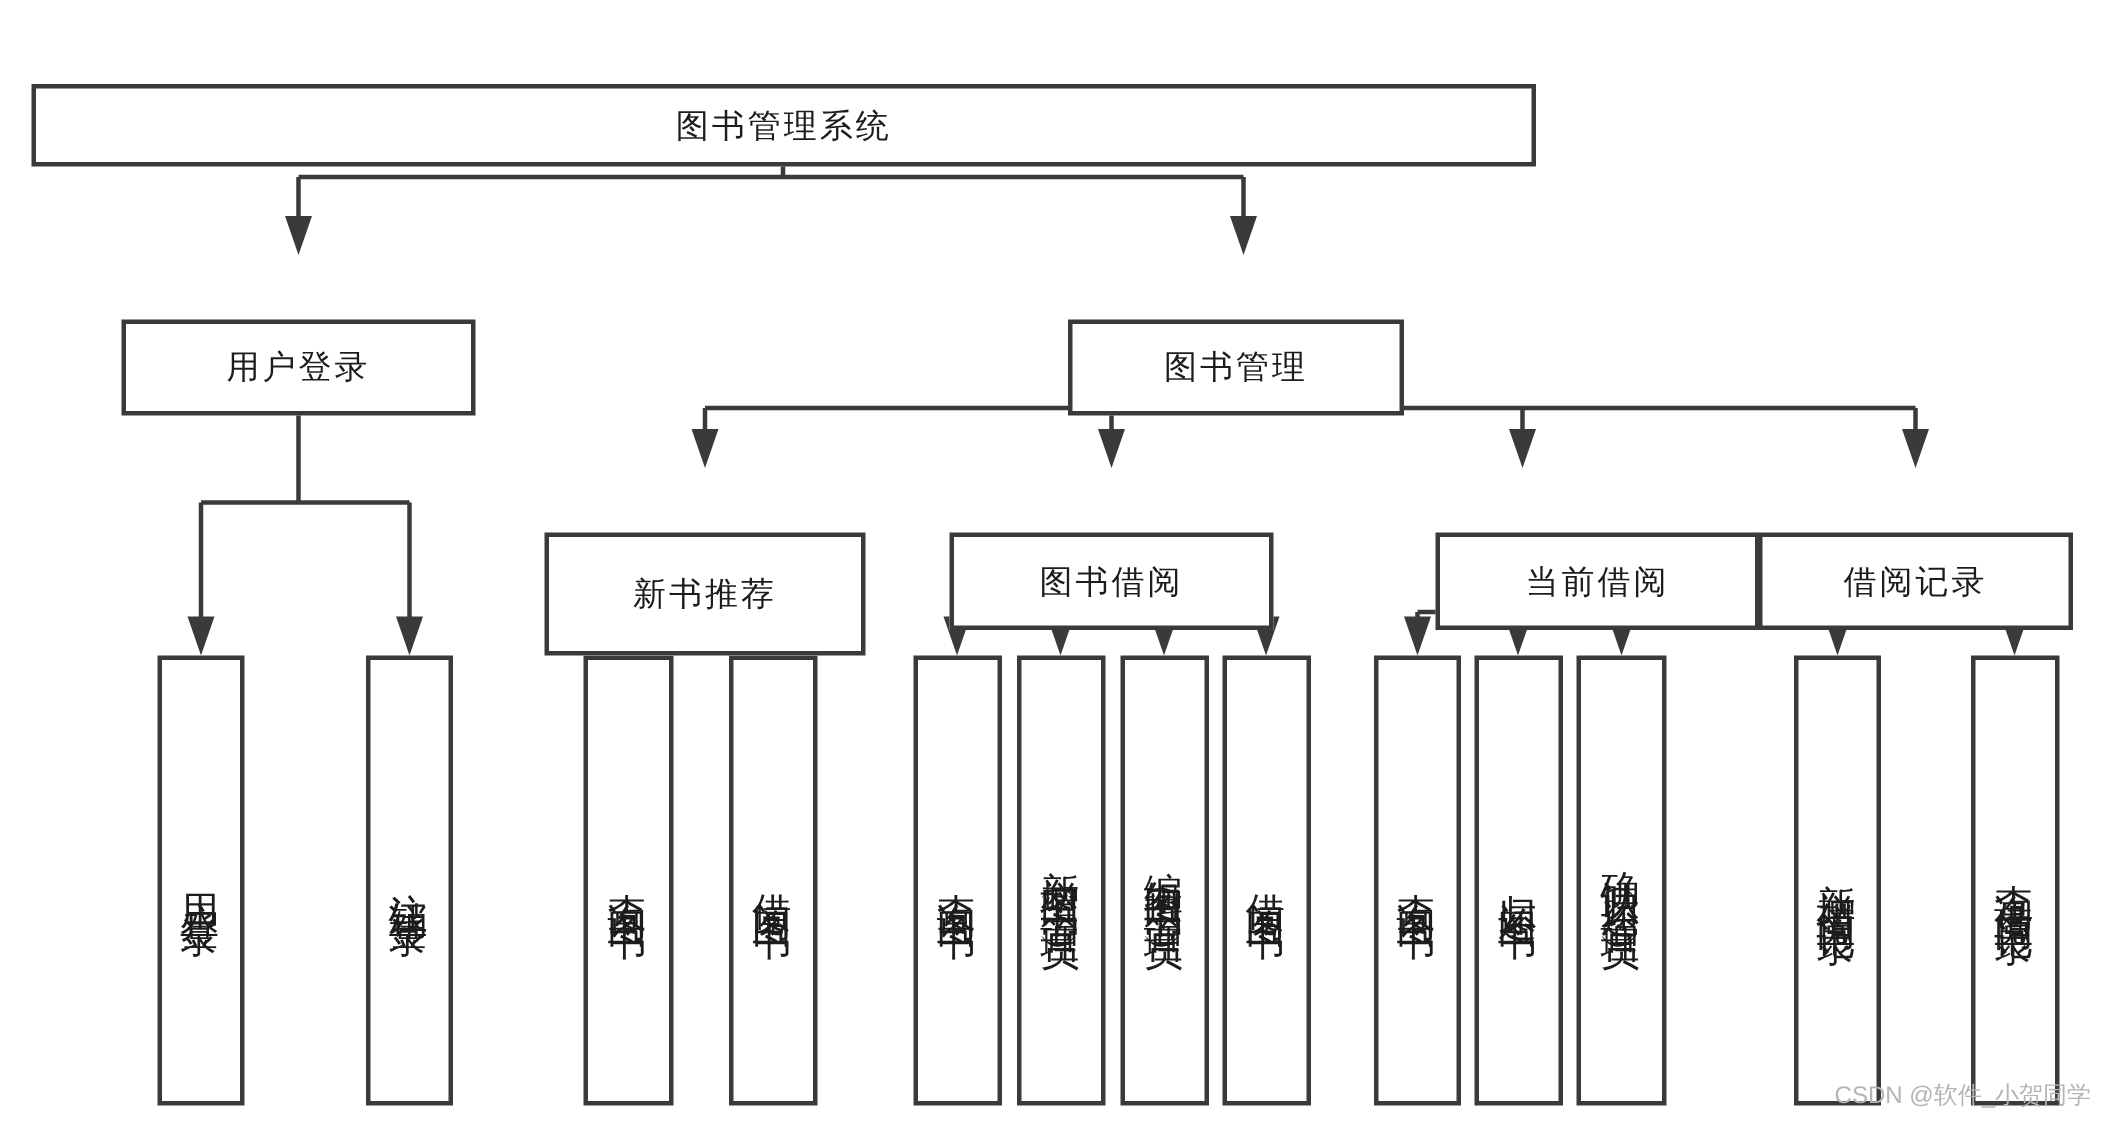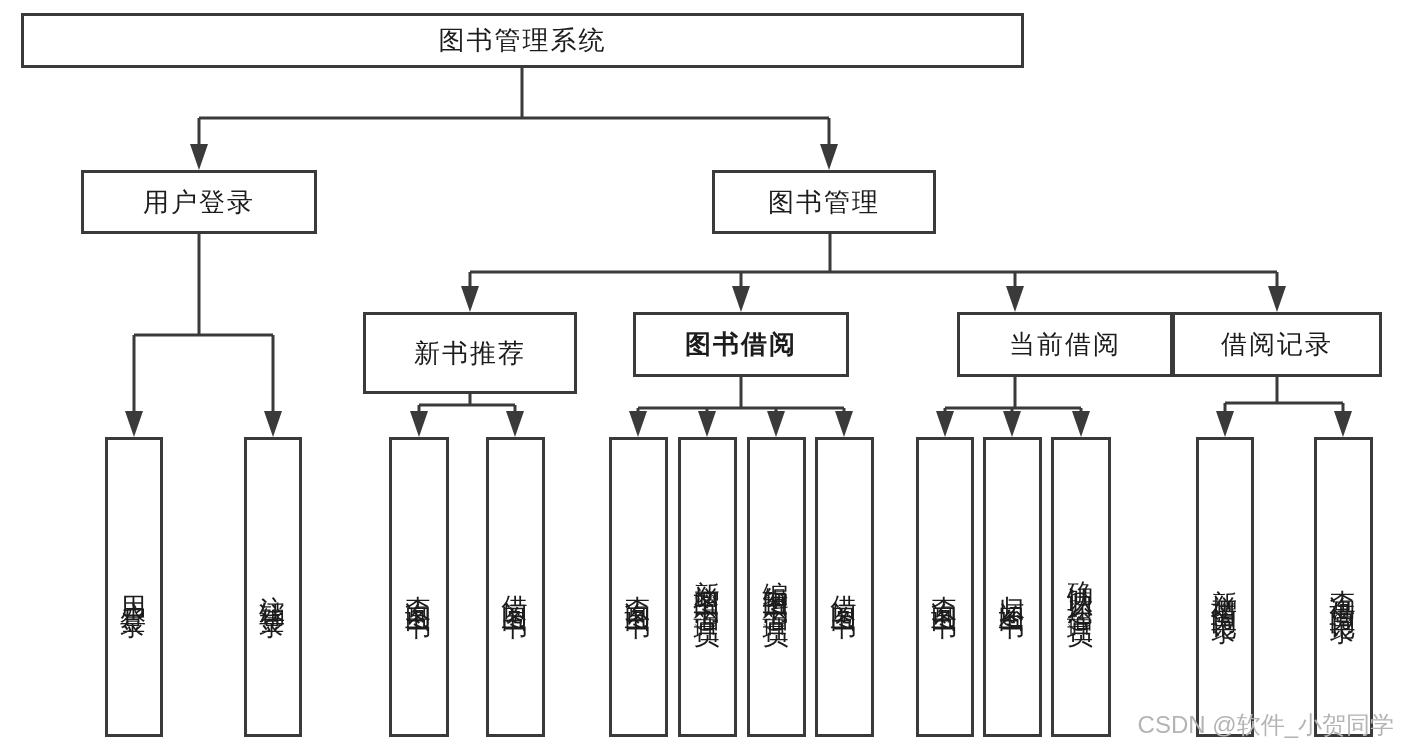--- a/index.html
+++ b/index.html
@@ -39,36 +39,37 @@
     position: absolute;
     border: 3px solid var(--line);
     background: var(--background);
     color: var(--text);
     display: flex;
     align-items: center;
     justify-content: center;
     text-align: center;
   }
   .node.h {
-    font-size: 26px;
+    font-size: 22px;
     letter-spacing: 2px;
     white-space: nowrap;
+    margin-top: 43px;
   }
   .node.v {
     writing-mode: vertical-rl;
     text-orientation: mixed;
     font-size: 26px;
     letter-spacing: 6px;
     overflow: hidden;
   }
   .watermark {
     position: absolute;
     right: 11px;
     bottom: 6px;
-    font-size: 24px;
+    font-size: 16px;
     color: var(--watermark);
     white-space: nowrap;
     pointer-events: none;
   }
 </style>
 </head>
 <body>
 
 <div class="canvas">
 
@@ -107,21 +108,21 @@
     <polygon points="1216,411 1234,411 1225,437"></polygon>
     <polygon points="1334,411 1352,411 1343,437"></polygon>
   </svg>
 
   <div class="node h" style="left:21px; top:13px; width:1003px; height:55px;">图书管理系统</div>
 
   <div class="node h" style="left:81px; top:170px; width:236px; height:64px;">用户登录</div>
   <div class="node h" style="left:712px; top:170px; width:224px; height:64px;">图书管理</div>
 
   <div class="node h" style="left:363px; top:312px; width:214px; height:82px;">新书推荐</div>
-  <div class="node h" style="left:633px; top:312px; width:216px; height:65px;font-weight:bold;">图书借阅</div>
+  <div class="node h" style="left:633px; top:312px; width:216px; height:65px;">图书借阅</div>
   <div class="node h" style="left:957px; top:312px; width:216px; height:65px;">当前借阅</div>
   <div class="node h" style="left:1172px; top:312px; width:210px; height:65px;">借阅记录</div>
 
   <div class="node v" style="left:105px; top:437px; width:58px; height:300px;">用户登录</div>
   <div class="node v" style="left:244px; top:437px; width:58px; height:300px;">注销登录</div>
 
   <div class="node v" style="left:389px; top:437px; width:60px; height:300px;">查询图书</div>
   <div class="node v" style="left:486px; top:437px; width:59px; height:300px;">借阅图书</div>
 
   <div class="node v" style="left:609px; top:437px; width:59px; height:300px;">查询图书</div>

